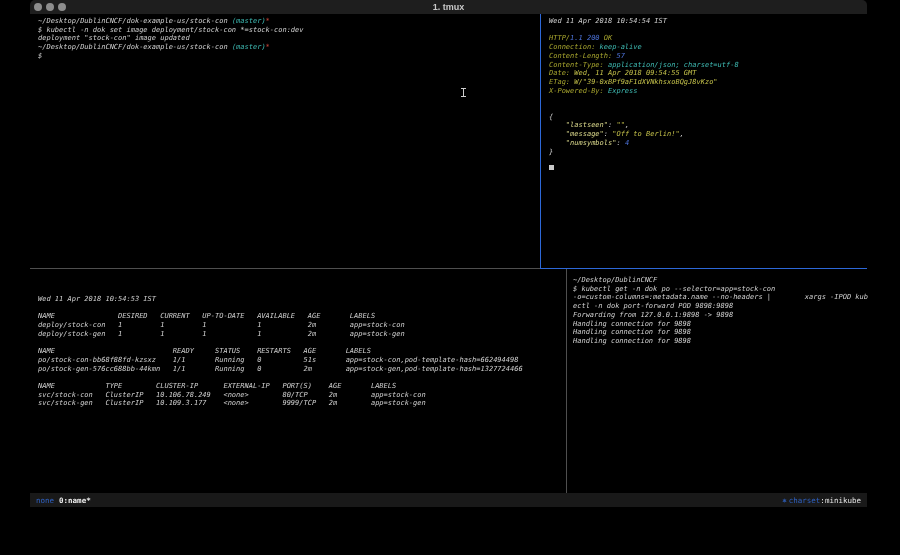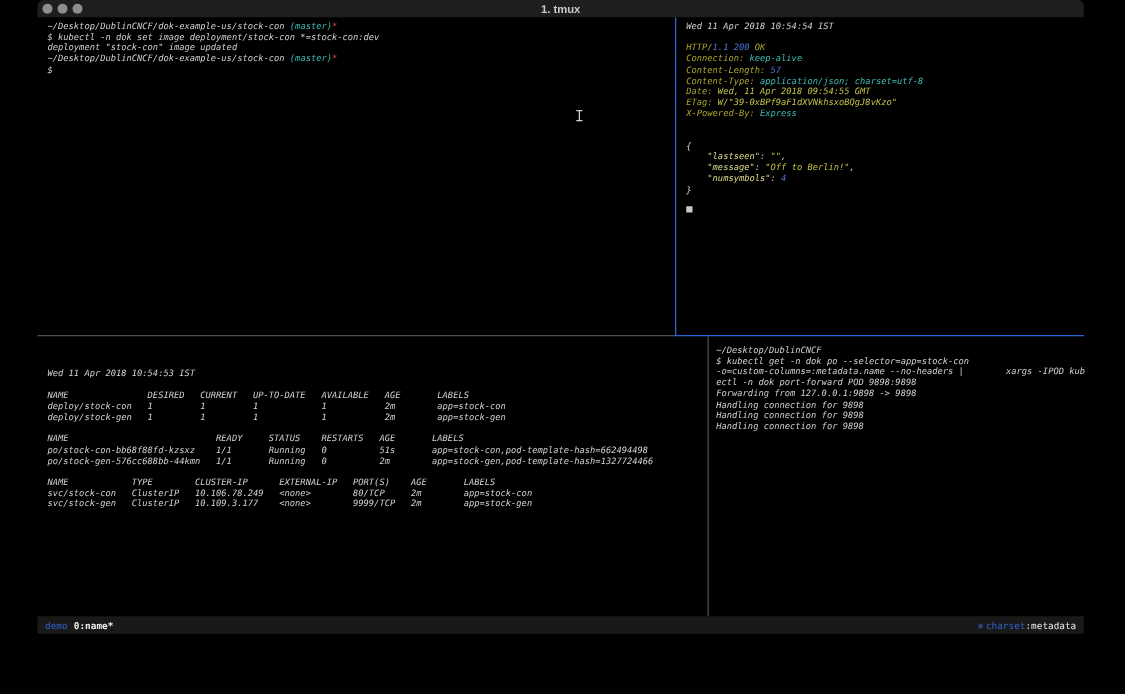--- a/index.html
+++ b/index.html
@@ -61,23 +61,23 @@
 
     <div class="divider div-v-top"></div>
     <div class="divider div-h-left"></div>
     <div class="divider div-h-right"></div>
     <div class="divider div-v-bottom"></div>
 
     <div class="ibeam"></div>
   </div>
 
   <div class="statusbar">
-    <span class="status-session">demo</span>
+    <span class="status-session">none</span>
     <span class="status-window">0:name*</span>
     <span class="status-right">
       <span class="kube-icon">⎈</span>
       <span class="status-context">charset</span>
       <span class="status-namespace">:</span>
-      <span class="status-namespace">metadata</span>
+      <span class="status-namespace">minikube</span>
     </span>
   </div>
 
 </div>
 
 </body></html>

